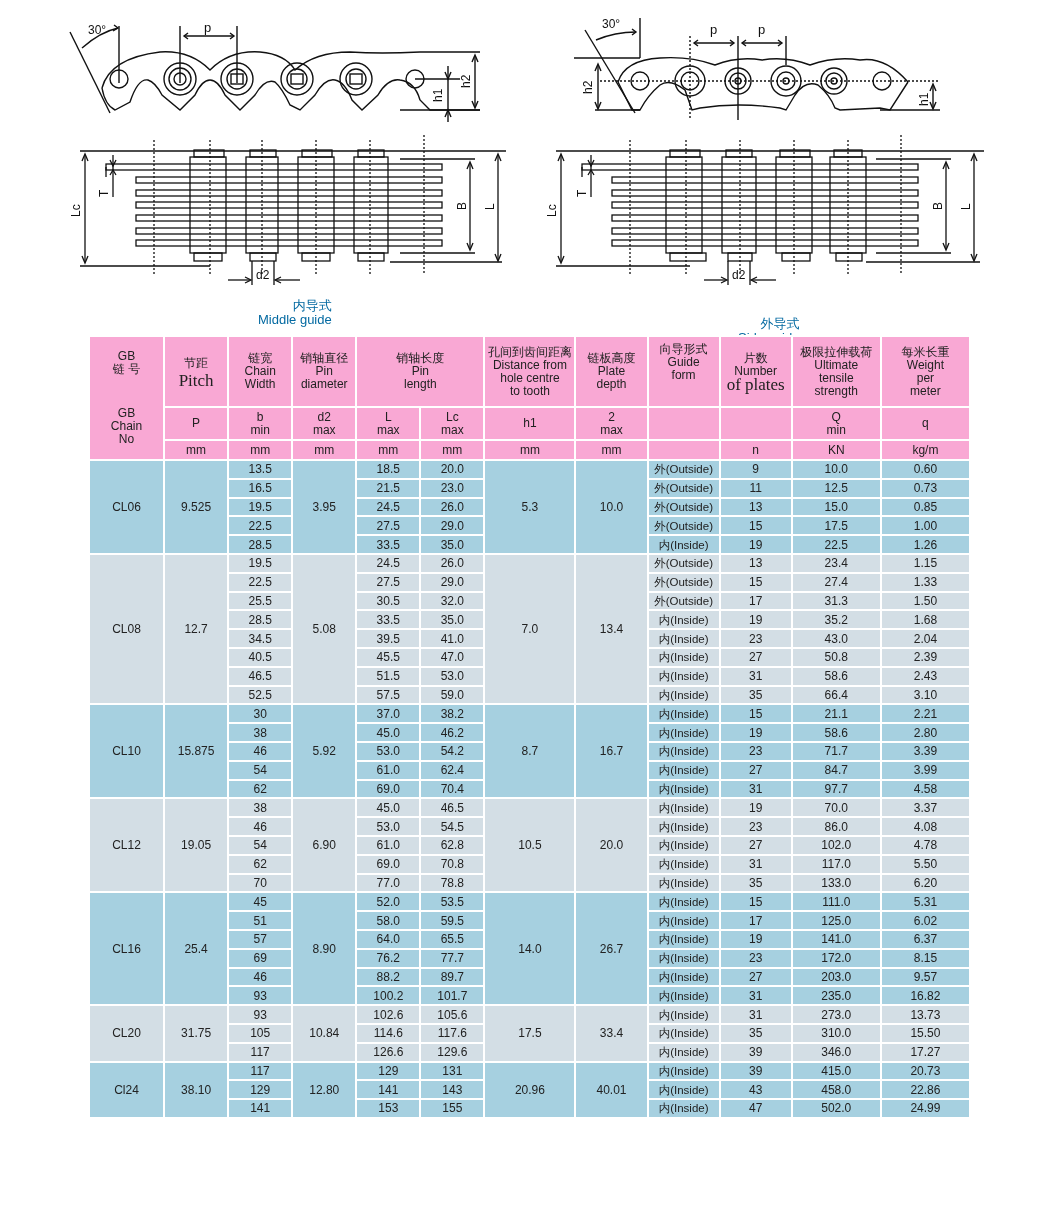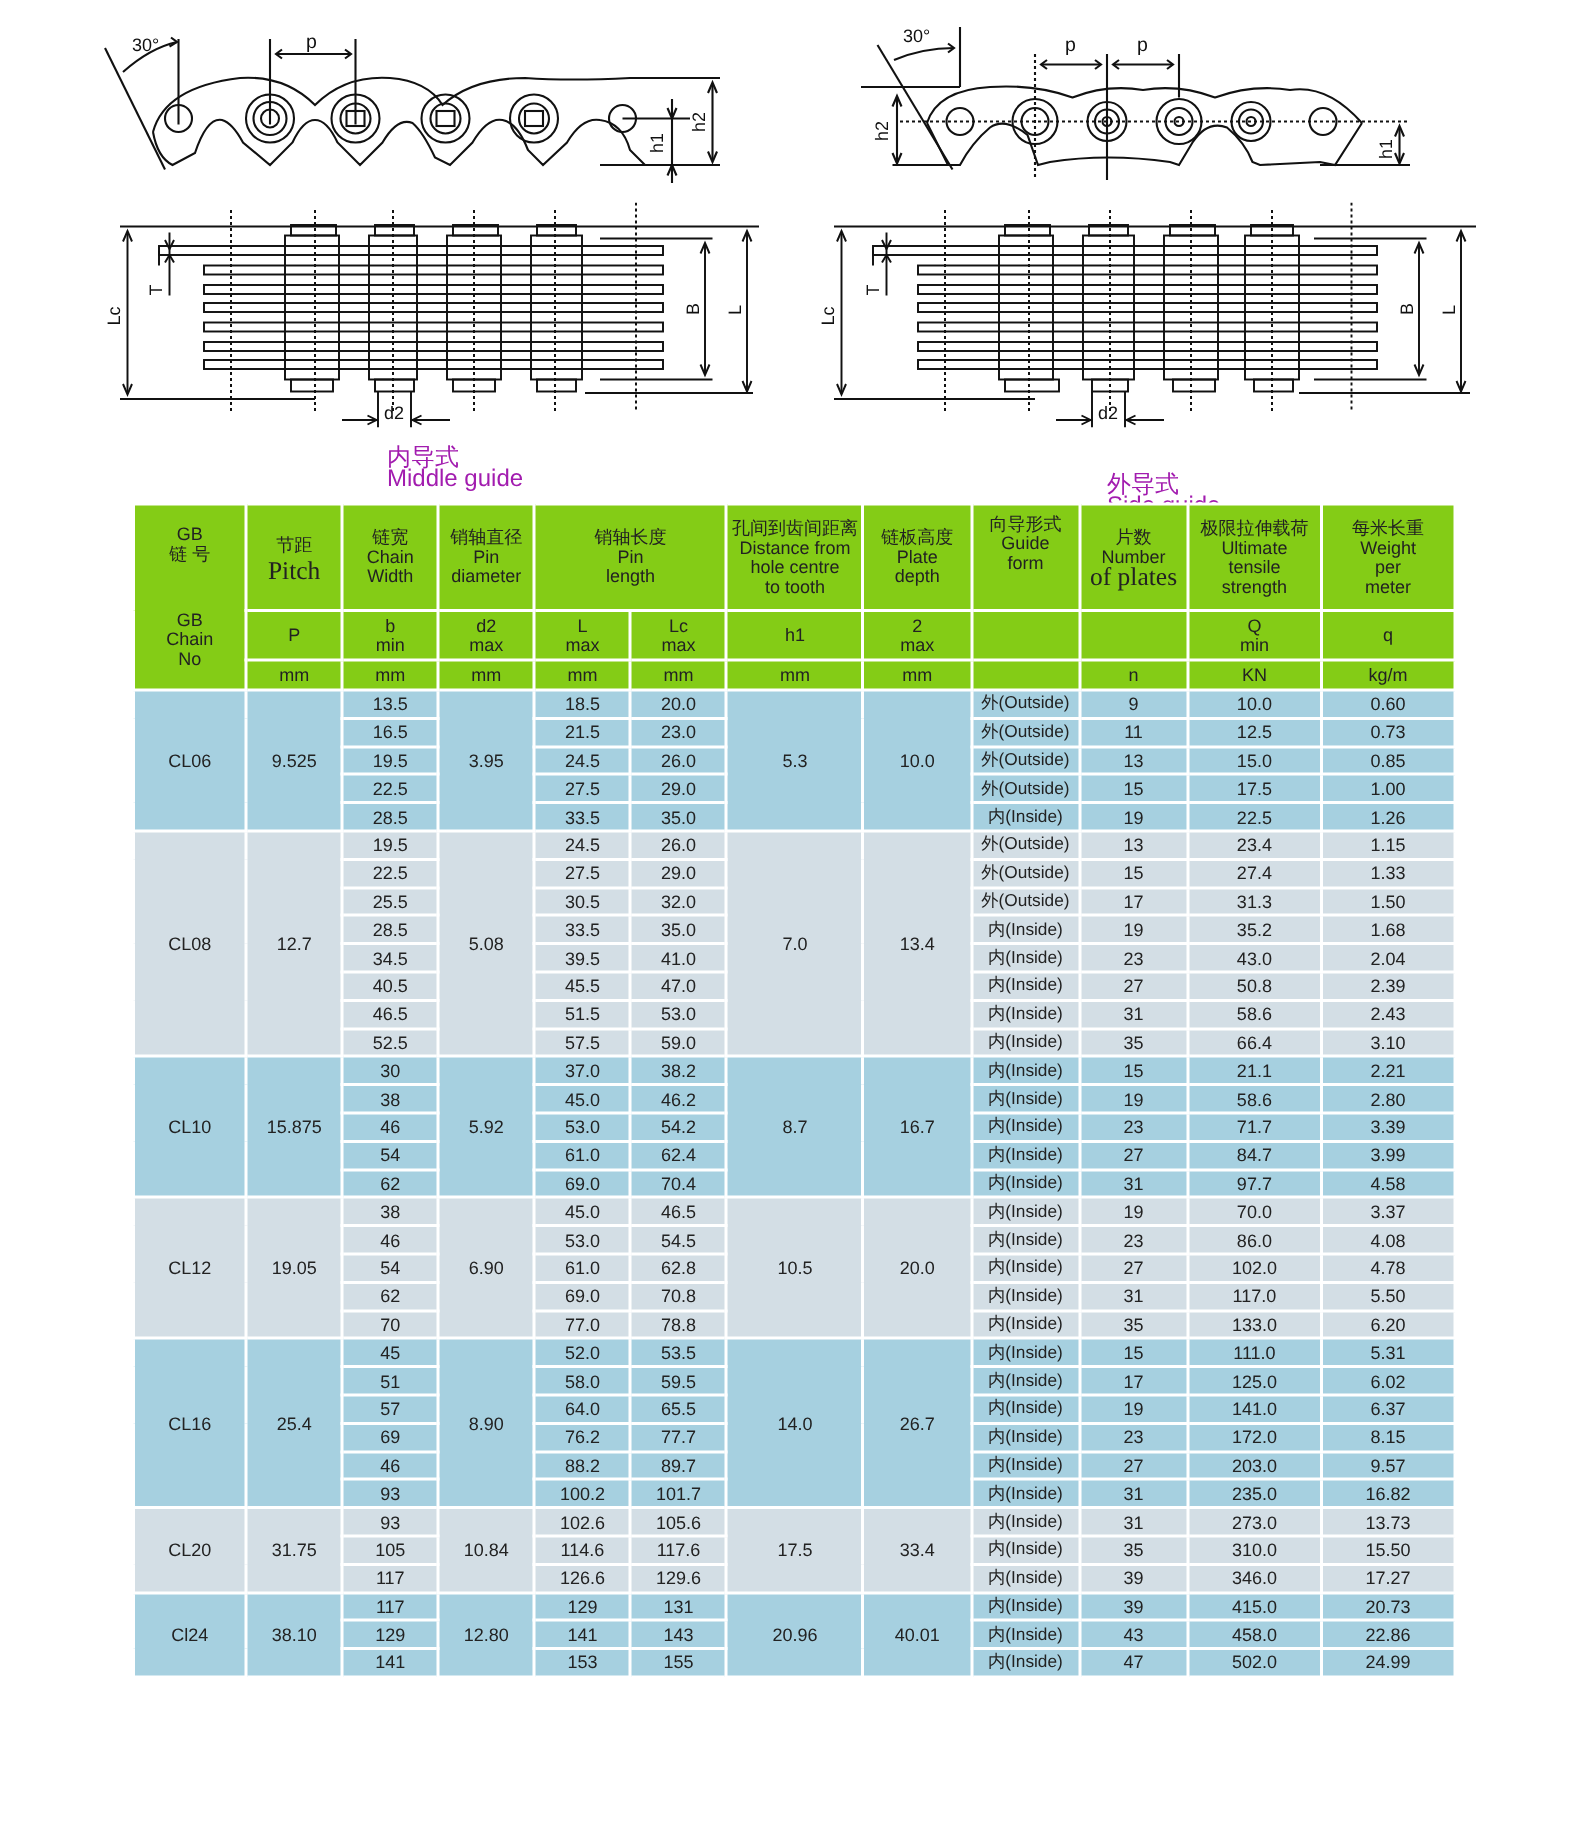--- a/index.html
+++ b/index.html
@@ -1,25 +1,25 @@
 <!DOCTYPE html>
 <html><head>
 <meta charset="utf-8">
 <style>
   html, body { margin:0; padding:0; background:#ffffff; }
   body { width:1060px; height:1218px; position:relative; overflow:hidden;
          font-family:"Liberation Sans", "DejaVu Sans", sans-serif; color:#222; }
   .diagram { position:absolute; }
   .diagram svg { display:block; }
-  .caption { position:absolute; font-size:16px; line-height:14px; color:#a21caf; text-align:left; }
+  .caption { position:absolute; font-size:13px; line-height:14px; color:#0369a1; text-align:right; }
   table.spec { position:absolute; left:88px; top:335px; width:883px; border-collapse:collapse;
                table-layout:fixed; font-size:12px; }
   table.spec td, table.spec th { border:2px solid #ffffff; text-align:center; vertical-align:middle;
                padding:0; font-weight:normal; color:#222; }
-  table.spec th { background:#84cc16; line-height:13px; }
+  table.spec th { background:#f9a8d4; line-height:13px; }
   .serif { font-family:"Liberation Serif", "DejaVu Serif", serif; font-size:17px; }
   tr.r td { height:16.8px; line-height:16px; }
   tbody.blue td { background:#a6d0e0; }
   tbody.grey td { background:#d3dee5; }
   td.guide { text-align:left; padding-left:3px; font-size:11.5px;margin-left:28px; }
 </style>
 </head>
 <body>
 
 <div class="diagram" style="left:60px;top:10px;">

